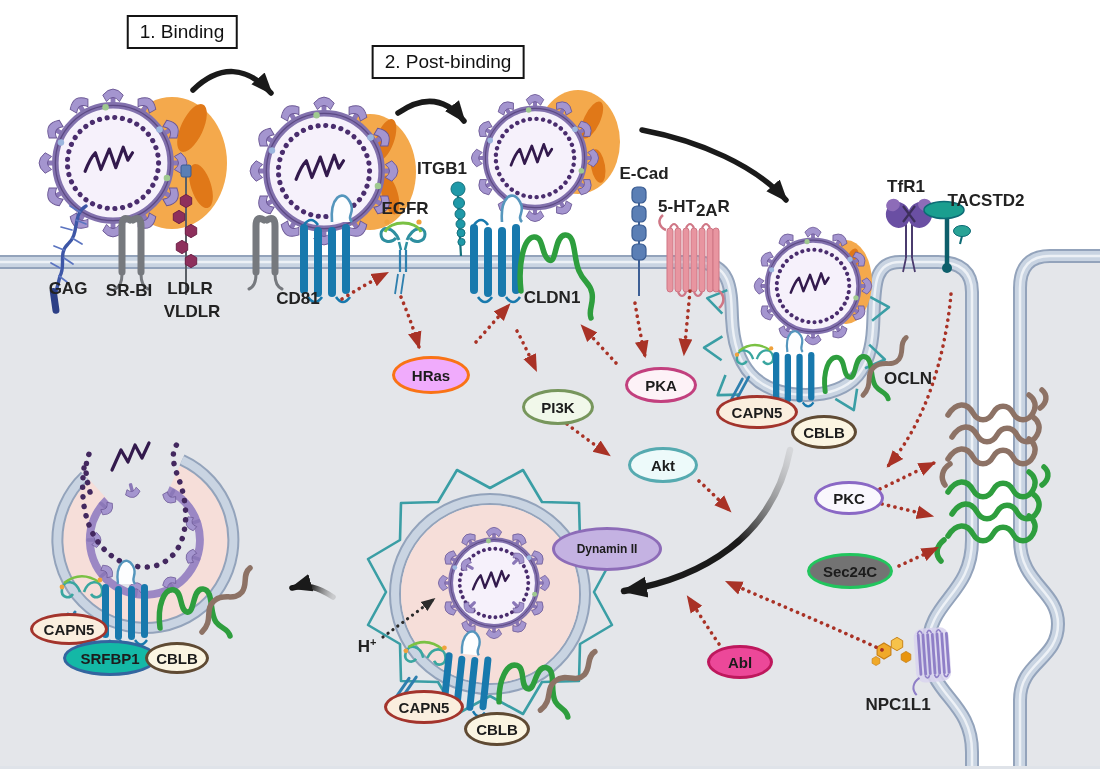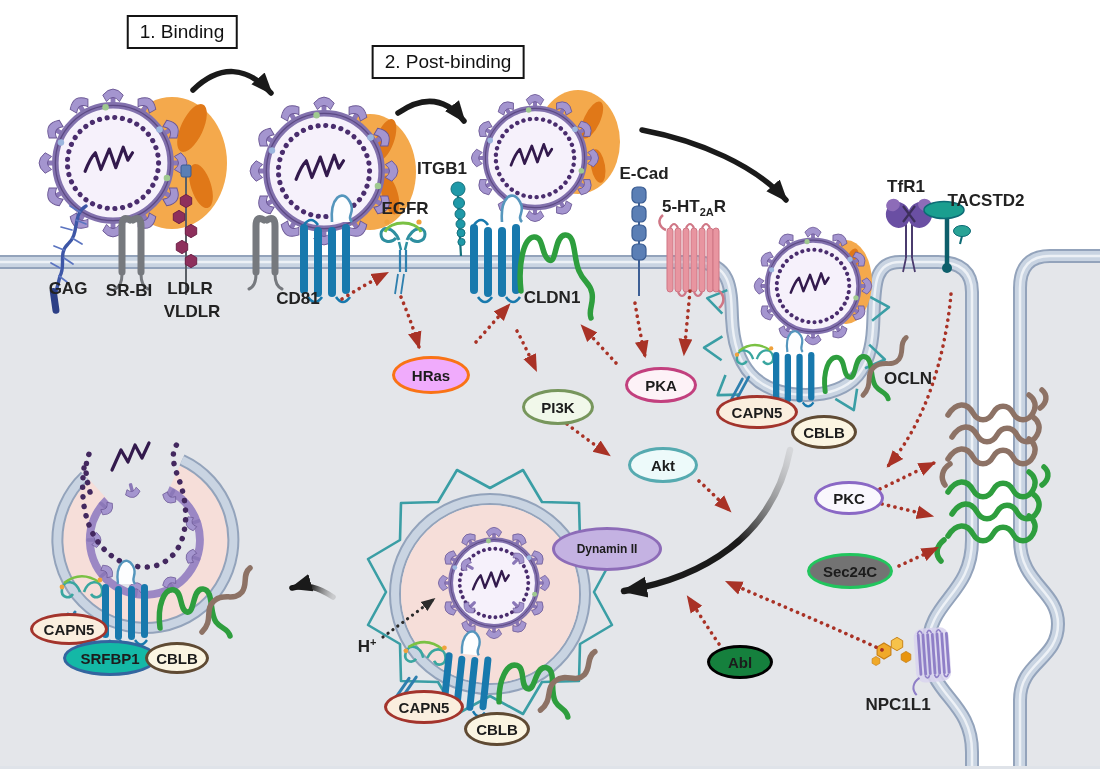--- a/index.html
+++ b/index.html
@@ -1,36 +1,36 @@
 <!DOCTYPE html>
 <html><head>
 <meta charset="utf-8">
 <style>
   html,body{margin:0;padding:0;background:#fff;}
   #stage{position:relative;width:1100px;height:782px;background:#ffffff;overflow:hidden;
          font-family:Liberation Sans, sans-serif;}
   #art{position:absolute;left:0;top:0;}
   .lbl{position:absolute;transform:translate(-50%,-50%);font-weight:bold;font-size:17px;
        color:#222;white-space:nowrap;line-height:1;}
-  .lbl .sub{font-size:11px;vertical-align:-4px;}
+  .lbl .sub{font-size:17px;vertical-align:-4px;}
   .lbl .sup{font-size:11px;vertical-align:6px;}
   .stepbox{position:absolute;transform:translate(-50%,-50%);background:#fff;border:2.5px solid #141414;
        padding:4px 11px;font-size:19px;color:#111;white-space:nowrap;}
   .oval{position:absolute;transform:translate(-50%,-50%);border-radius:50%;display:flex;
        align-items:center;justify-content:center;font-weight:bold;font-size:15px;color:#1c1c1c;
        white-space:nowrap;box-sizing:border-box;}
   .c-red    {border:3px solid #f97316;background:#f0abfc;}
   .c-green  {border:3px solid #77965c;background:#f1f8ea;}
   .c-pinkm  {border:3px solid #c2407e;background:#fdf2f7;}
   .c-teal   {border:3px solid #56aab0;background:#edfafa;}
   .c-capn5  {border:3px solid #a3342c;background:#faeede;}
   .c-cblb   {border:3px solid #5f4a33;background:#fbf5e2;}
   .c-purple {border:3px solid #8a68c5;background:#f9f7fd;}
   .c-sec    {border:3px solid #22c55e;background:#737373;text-align:right;}
-  .c-abl    {border:3px solid #000000;background:#15803d;}
+  .c-abl    {border:3px solid #be185d;background:#ec4899;}
   .c-dyn    {border:3px solid #8d6cb8;background:#c4b2e2;font-size:12px;}
   .c-srfbp  {border:3px solid #33659f;background:#14b8a6;}
 </style>
 </head>
 <body>
 
 <div id="stage">
 <svg id="art" width="1100" height="782" viewBox="0 0 1100 782">
   <defs>
     <g id="spike">

